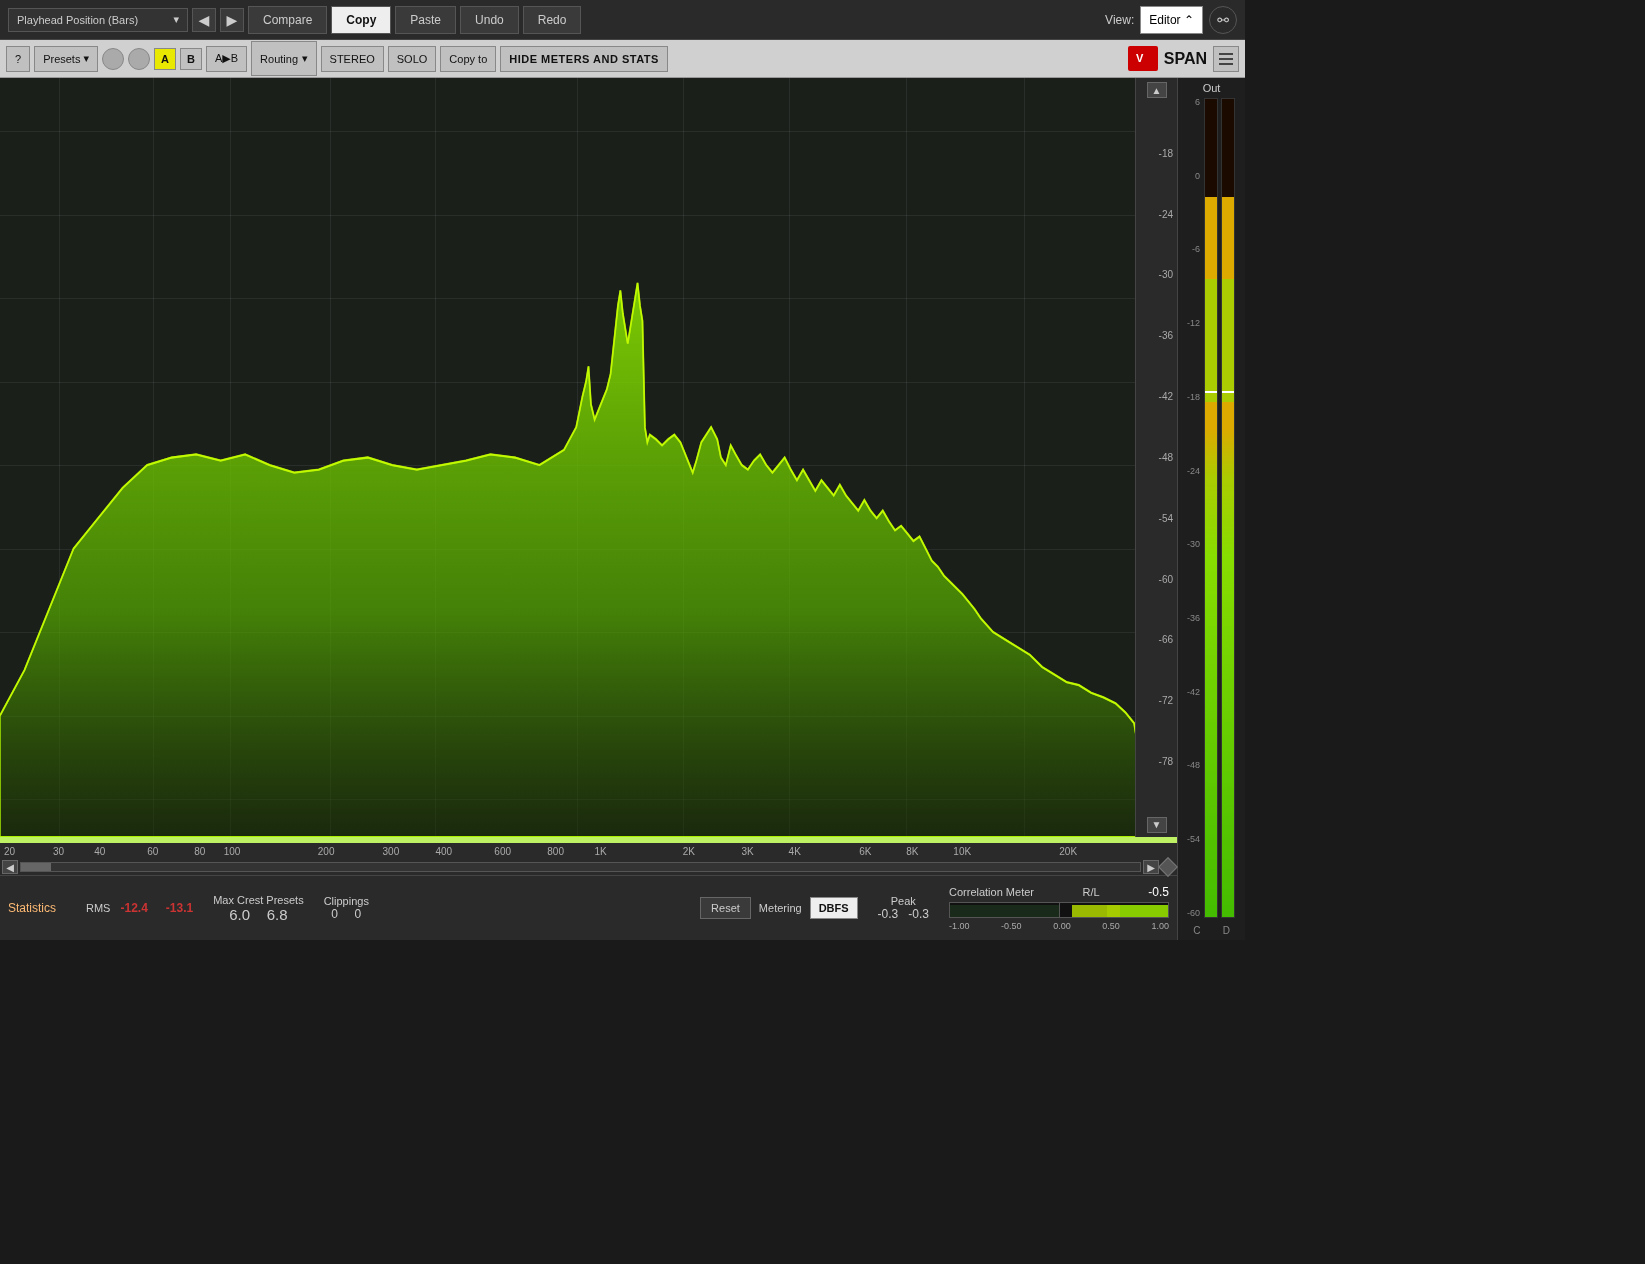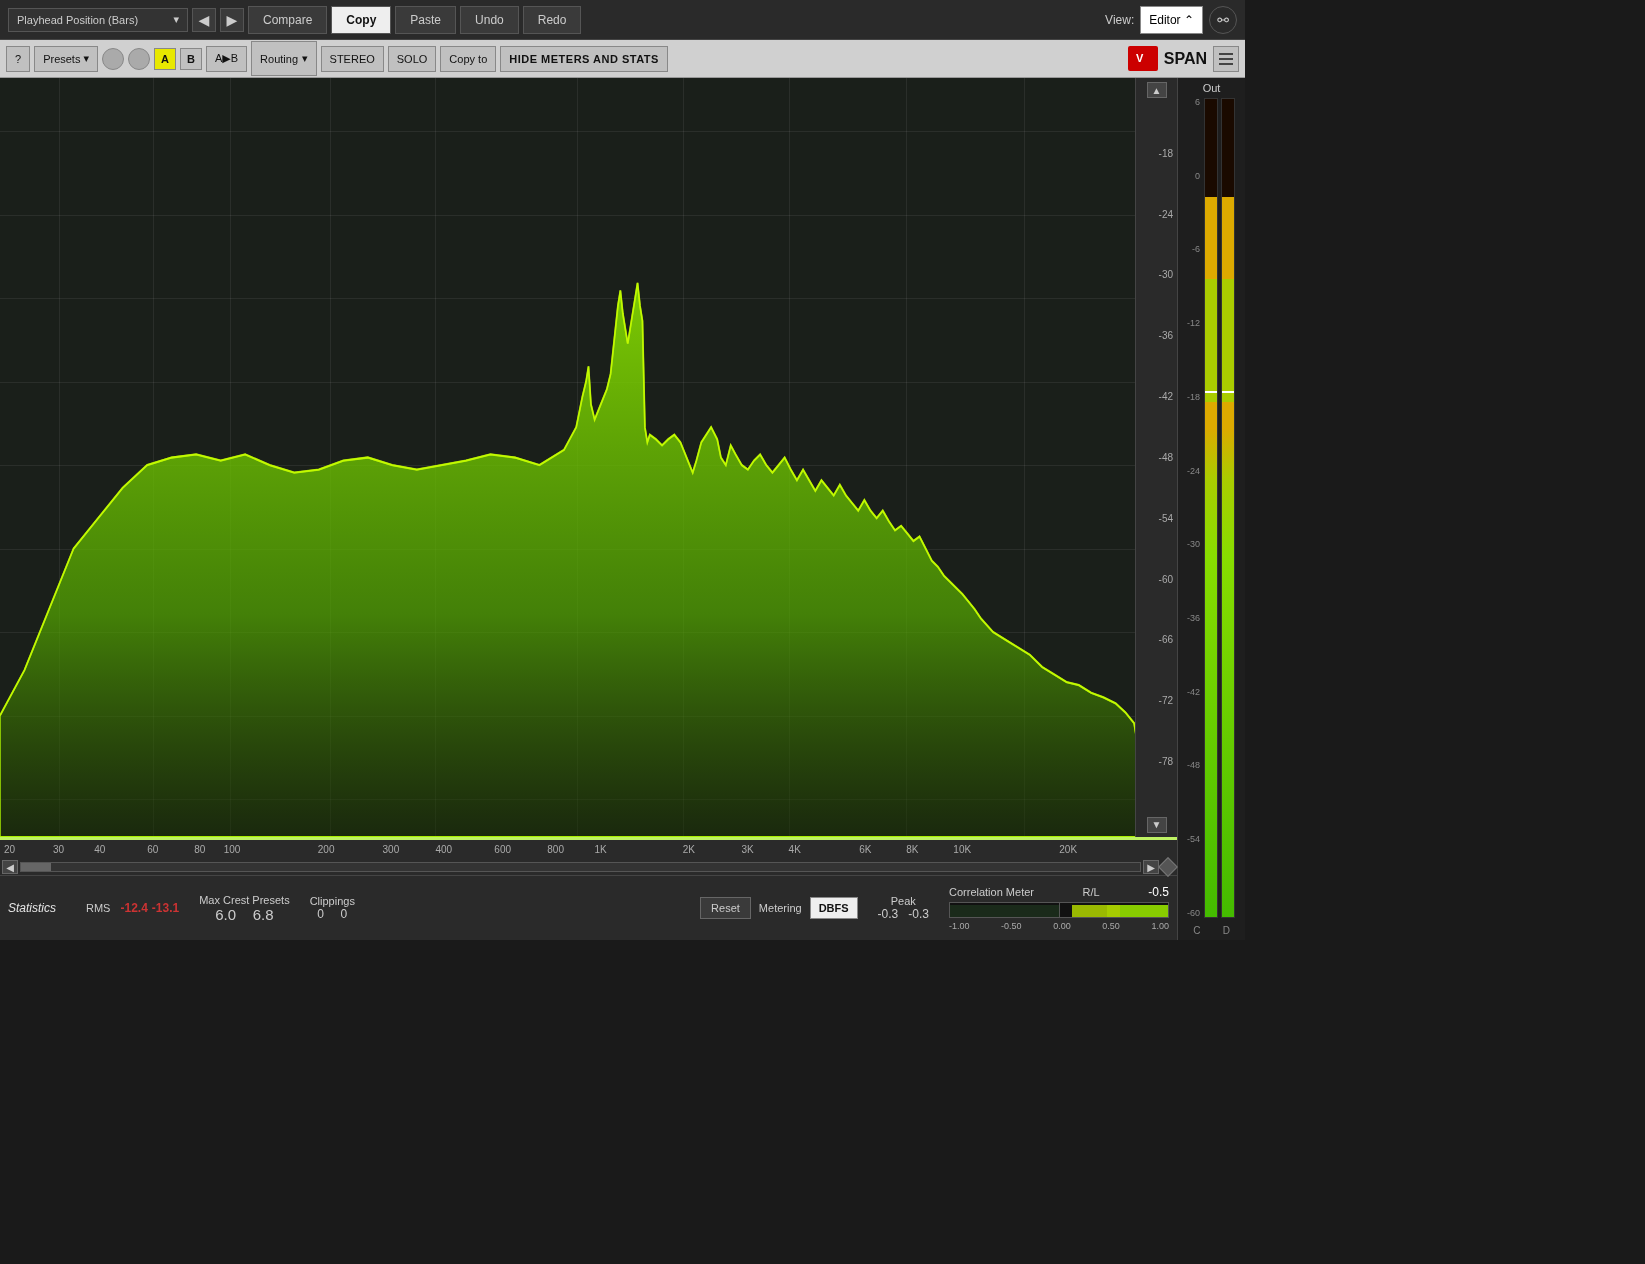--- a/index.html
+++ b/index.html
@@ -343,21 +343,21 @@
     }
 
     
     .freq-axis {
       height: 22px;
       background: #2a2a2a;
       display: flex;
       align-items: center;
       padding: 0 0 0 4px;
       position: relative;
-      border-top: 3px solid #bef264;
+      border-top: 6px solid #bef264;
     }
     .freq-label {
       position: absolute;
       color: #aaa;
       font-size: 10px;
     }
 
     
     .scroll-bar-area {
       height: 16px;
@@ -407,25 +407,24 @@
     .statistics {
       background: #2a2a2a;
       height: 65px;
       border-top: 1px solid #444;
       display: flex;
       align-items: stretch;
       padding: 4px 8px;
       gap: 20px;
     }
     .stats-label {
-      color: #e5e5e5;
+      color: #fdba74;
       font-size: 12px;
       padding-right: 10px;
       align-self: center;
-      font-style: italic;
     }
     .stats-rms {
       display: flex;
       flex-direction: column;
       justify-content: center;
     }
     .rms-row {
       display: flex;
       align-items: center;
       gap: 4px;
@@ -912,21 +911,21 @@
       <div class="scroll-arrow">▶</div>
       <div class="scroll-diamond"></div>
     </div>
 
     <div class="statistics">
       <span class="stats-label">Statistics</span>
       <div class="stats-rms">
         <div class="rms-row">
           <span class="rms-label">RMS</span>
           <span class="rms-val" style="margin-left:6px">-12.4</span>
-          <span class="rms-val" style="margin-left:0">-13.1</span>
+          <span class="rms-val" style="margin-left:14px">-13.1</span>
         </div>
       </div>
       <div class="stats-crest">
         <div class="stats-crest-label">Max Crest Presets</div>
         <div class="stats-crest-vals">
           <span>6.0</span>
           &nbsp;&nbsp;
           <span>6.8</span>
         </div>
       </div>

